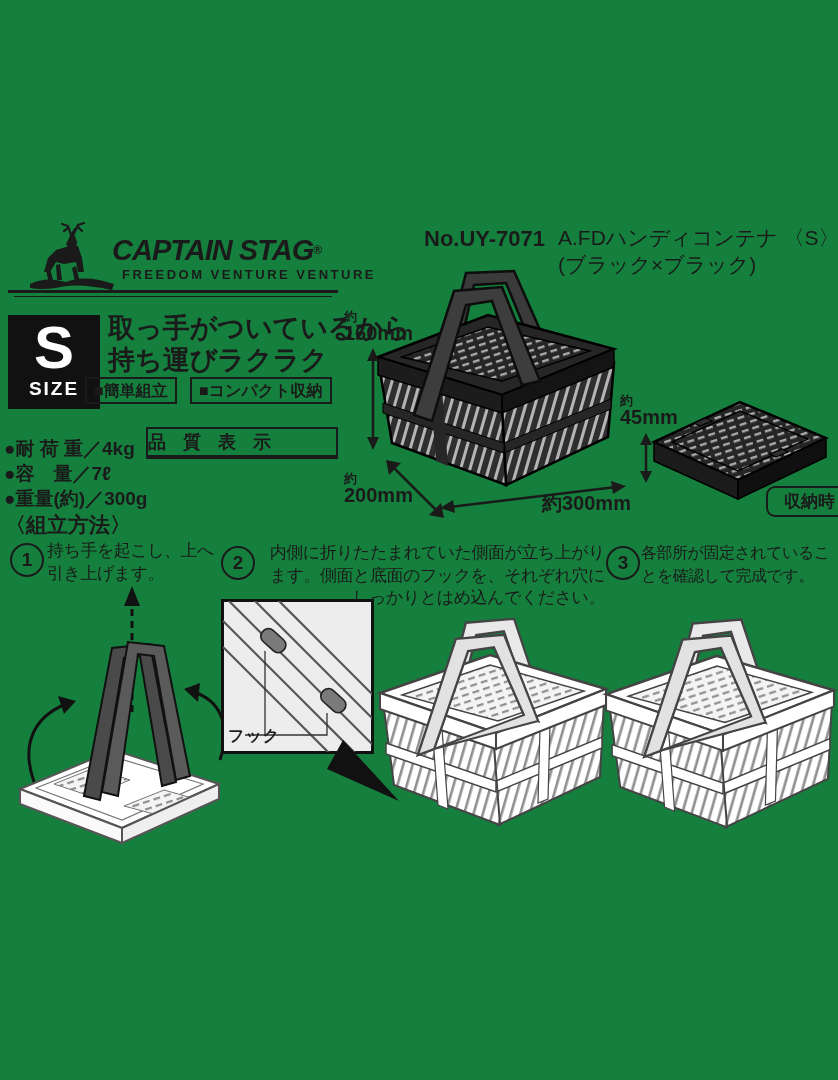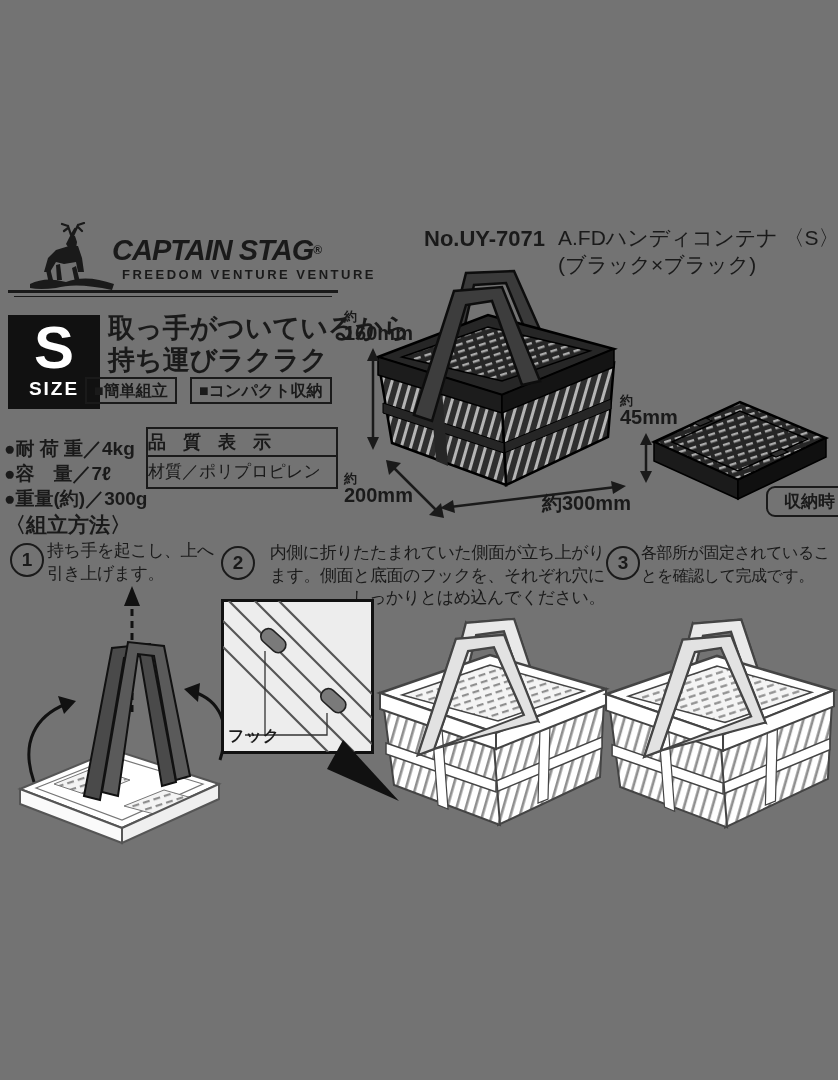--- a/index.html
+++ b/index.html
@@ -1,16 +1,16 @@
 <!DOCTYPE html>
 <html><head>
 <meta charset="utf-8">
 <style>
   html,body{margin:0;padding:0;background:#fff;}
-  #page{position:relative;width:838px;height:1080px;background:#737373;overflow:hidden;
+  #page{position:relative;width:838px;height:1080px;background:#15803d;overflow:hidden;
         font-family:"Liberation Sans","DejaVu Sans",sans-serif;color:#1a1a1a;}
   .abs{position:absolute;}
   
   .brand-name{font-style:italic;font-weight:900;font-size:29px;letter-spacing:-1px;white-space:nowrap;}
   .brand-reg{font-size:12px;font-style:normal;vertical-align:6px;}
   .brand-tag{font-weight:700;font-size:13px;letter-spacing:2.5px;white-space:nowrap;}
   .brand-rule{background:#1a1a1a;height:3px;}
   .brand-rule2{background:#1a1a1a;height:1px;}
   
   .prod-no{font-weight:800;font-size:22px;white-space:nowrap;}
@@ -120,21 +120,20 @@
   <div class="abs tagbox" style="left:190px;top:377px;">■コンパクト収納</div>
 
   <div class="abs speclist" style="left:4px;top:436px;">
     <div>●耐 荷 重／4kg</div>
     <div>●容　量／7ℓ</div>
     <div>●重量(約)／300g</div>
   </div>
 
   <div class="abs qualbox" style="left:146px;top:427px;width:188px;">
     <div class="qualhead">品 質 表 示</div>
-    <div class="qualbody">材質／ポリプロピレン</div>
   </div>
 
   <svg class="abs" style="left:368px;top:253px;" width="258" height="252" viewBox="0 0 258 252">
 
     <path fill-rule="evenodd" fill="#3a3a3a" stroke="#0d0d0d" stroke-width="2.5" d="M66,146 L98,20 L146,18 L184,104 L166,98 L138,30 L106,32 L82,138 Z"></path>
 
     <path d="M134,156 L246,110 L240,184 L138,232 Z" fill="url(#ventD)" stroke="#000" stroke-width="2.5"></path>
     <path d="M136,190 L243,146 L243,156 L136,200 Z" fill="#262626" stroke="#000" stroke-width="1"></path>
 
     <path d="M12,118 L134,156 L138,232 L24,190 Z" fill="url(#ventD)" stroke="#000" stroke-width="2.5"></path>

